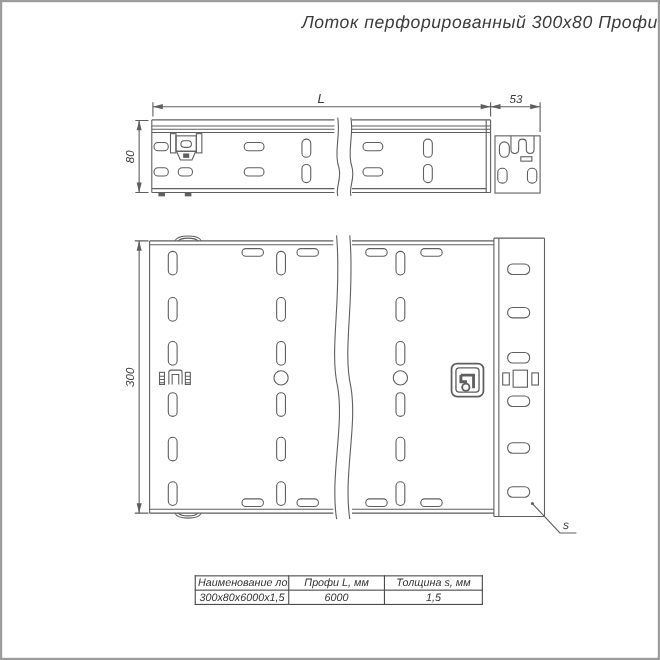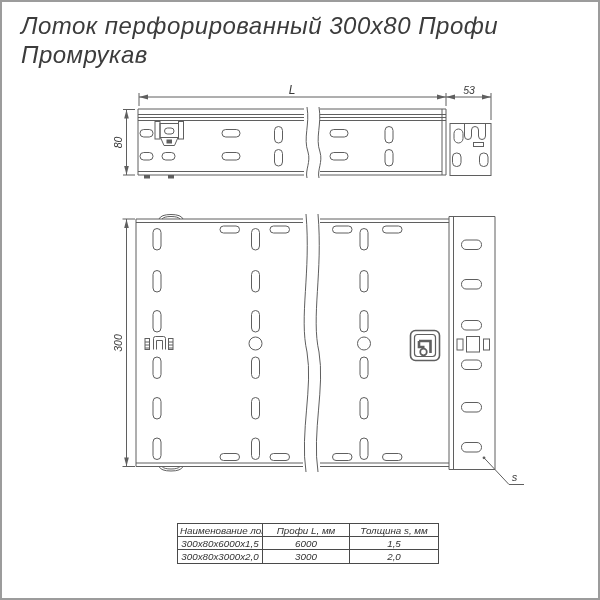--- a/index.html
+++ b/index.html
@@ -8,27 +8,26 @@
     width:600px; height:600px;
     margin:0 auto;
     background:#ffffff;
     border:2px solid #9c9c9c;
     box-sizing:border-box;
     font-family:"Liberation Sans", sans-serif;
     overflow:hidden;
   }
   .title {
     position:absolute; top:9px; left:0; right:0;
-    text-align:left;
+    text-align:right;
     font-style:italic;
-    font-size:24px;
+    font-size:16px;
     line-height:1.22;
     color:#3c3c3c;
     letter-spacing:0.5px;
-    padding-left:19px;
   }
   .drawing {
     position:absolute; top:0; left:0;
   }
   .spec-table {
     position:absolute; left:175px; top:521px;
     width:261px;
     border-collapse:collapse;
     table-layout:fixed;
     font-style:italic;
@@ -55,21 +54,20 @@
     fill:#3a3a3a;
   }
 </style>
 </head>
 <body>
 
 <div class="page">
 
   <div class="title">
     <div>Лоток перфорированный 300х80 Профи</div>
-    <div>Промрукав</div>
   </div>
 
   <svg class="drawing" width="600" height="600" viewBox="0 0 600 600">
 
     <g stroke="#5f5f5f" fill="none" stroke-width="1">
 
       <g>
         <path d="M137,91 V104 M444,91 V104"></path>
         <path d="M137,95 H444"></path>
         <polygon points="137,95 146,92.6 146,97.4" fill="#5f5f5f" stroke="none"></polygon>
@@ -257,21 +255,16 @@
         <th>Профи L, мм</th>
         <th>Толщина s, мм</th>
       </tr>
     </thead>
     <tbody>
       <tr>
         <td>300х80х6000х1,5</td>
         <td>6000</td>
         <td>1,5</td>
       </tr>
-      <tr>
-        <td>300х80х3000х2,0</td>
-        <td>3000</td>
-        <td>2,0</td>
-      </tr>
     </tbody>
   </table>
 
 </div>
 
 </body></html>

